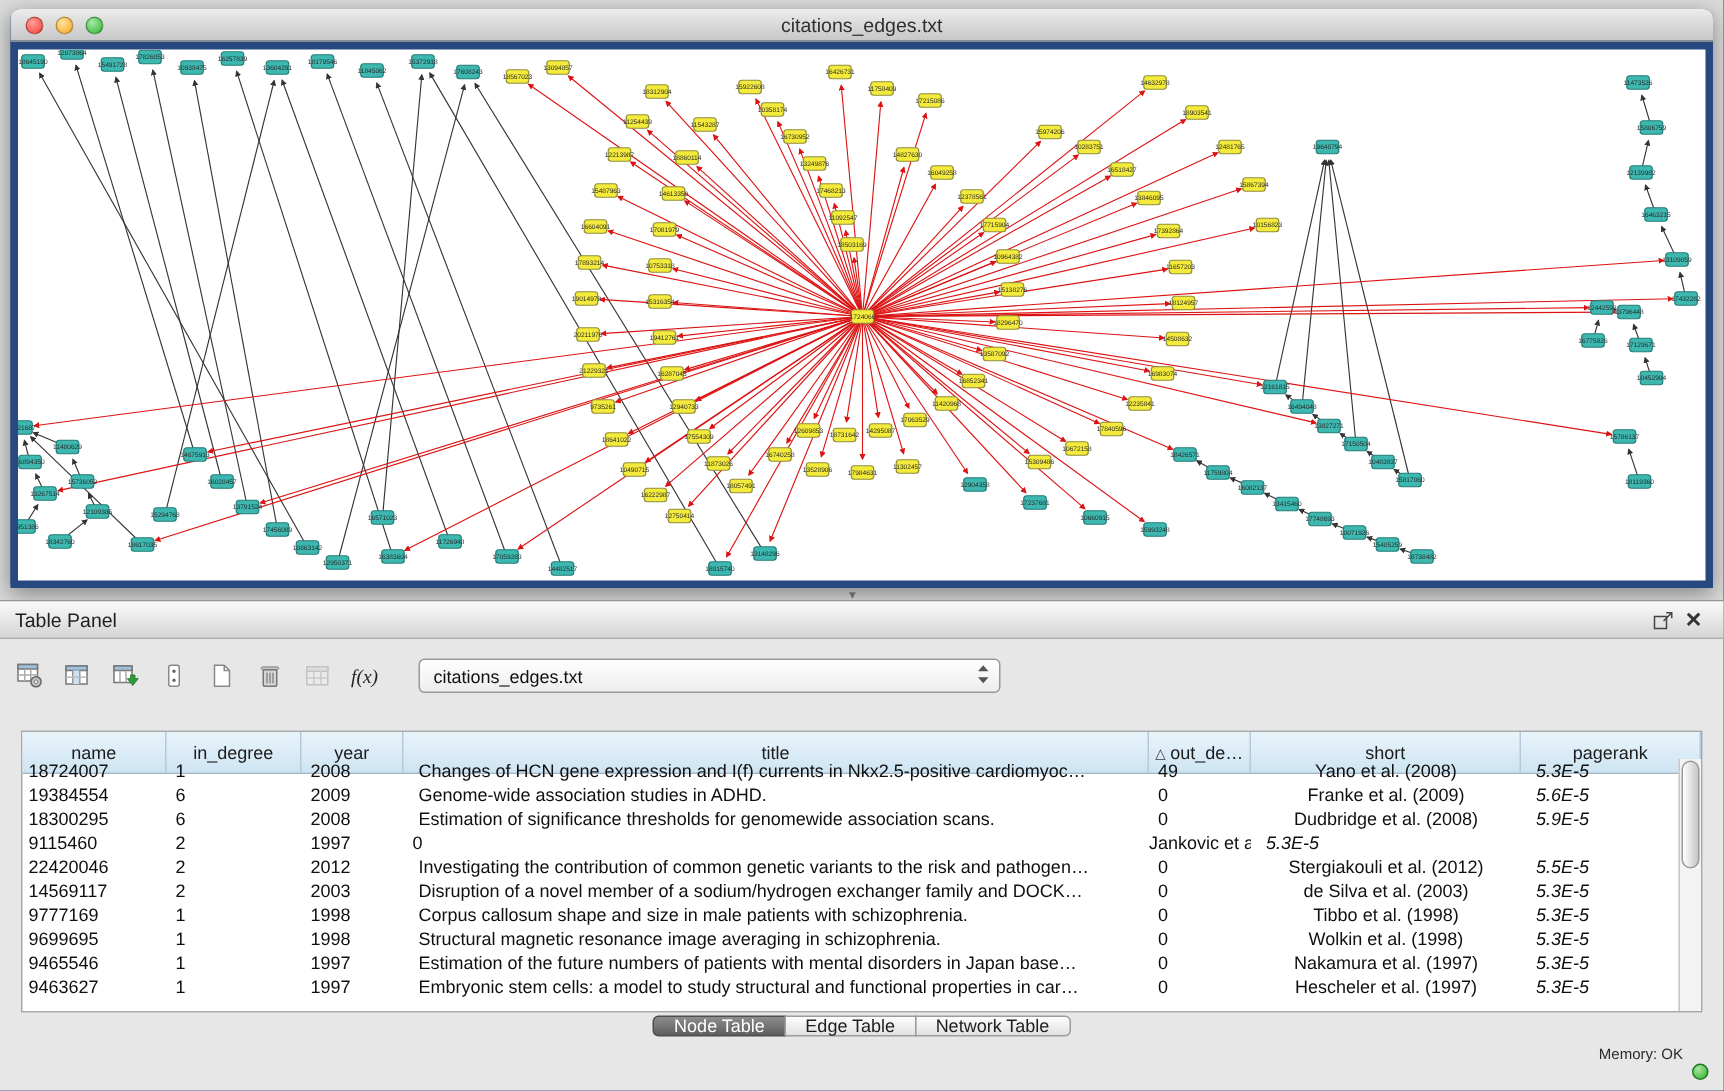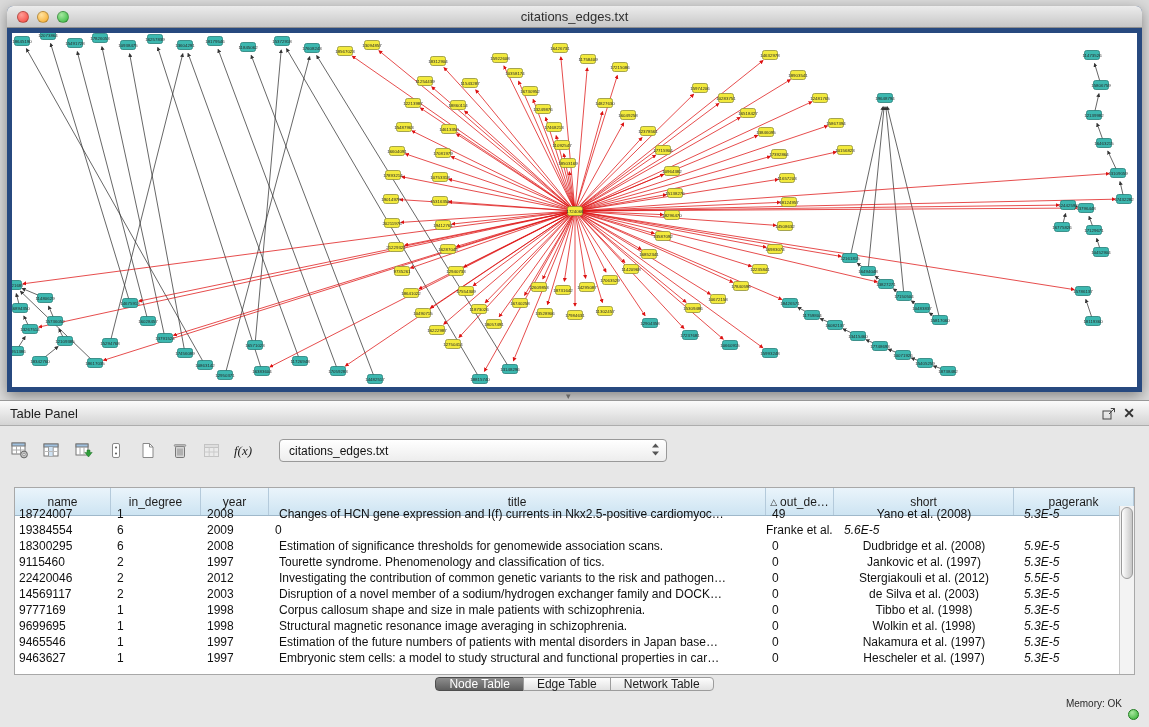--- a/index.html
+++ b/index.html
@@ -941,38 +941,38 @@
           <div class="td c2">2008</div>
           <div class="td c3">Changes of HCN gene expression and I(f) currents in Nkx2.5-positive cardiomyoc…</div>
           <div class="td c4">49</div>
           <div class="td c5">Yano et al. (2008)</div>
           <div class="td c6">5.3E-5</div>
         </div>
         <div class="trow">
           <div class="td c0">19384554</div>
           <div class="td c1">6</div>
           <div class="td c2">2009</div>
+          <div class="td c3">Genome-wide association studies in ADHD.</div>
           <div class="td c4">0</div>
           <div class="td c5">Franke et al. (2009)</div>
           <div class="td c6">5.6E-5</div>
         </div>
         <div class="trow">
           <div class="td c0">18300295</div>
           <div class="td c1">6</div>
           <div class="td c2">2008</div>
           <div class="td c3">Estimation of significance thresholds for genomewide association scans.</div>
           <div class="td c4">0</div>
           <div class="td c5">Dudbridge et al. (2008)</div>
           <div class="td c6">5.9E-5</div>
         </div>
         <div class="trow">
           <div class="td c0">9115460</div>
           <div class="td c1">2</div>
           <div class="td c2">1997</div>
-          <div class="td c3">Tourette syndrome. Phenomenology and classification of tics.</div>
           <div class="td c4">0</div>
           <div class="td c5">Jankovic et al. (1997)</div>
           <div class="td c6">5.3E-5</div>
         </div>
         <div class="trow">
           <div class="td c0">22420046</div>
           <div class="td c1">2</div>
           <div class="td c2">2012</div>
           <div class="td c3">Investigating the contribution of common genetic variants to the risk and pathogen…</div>
           <div class="td c4">0</div>

